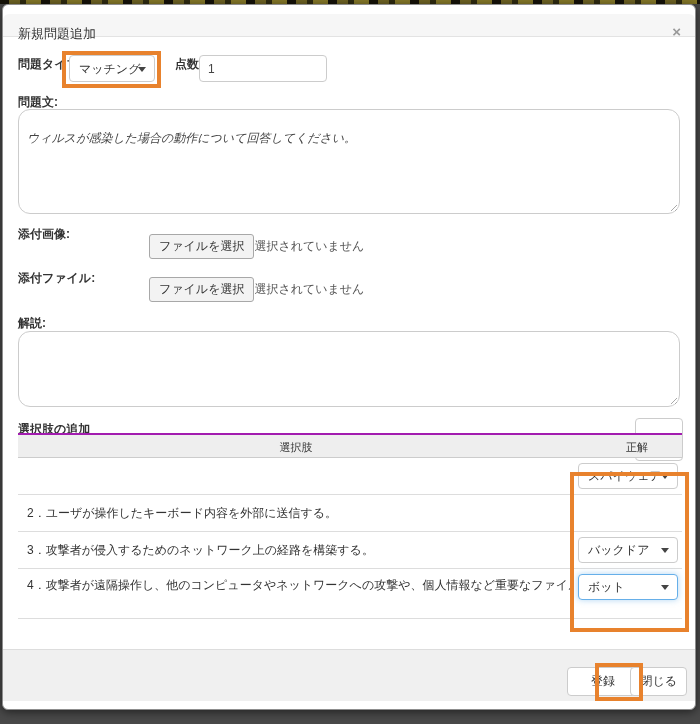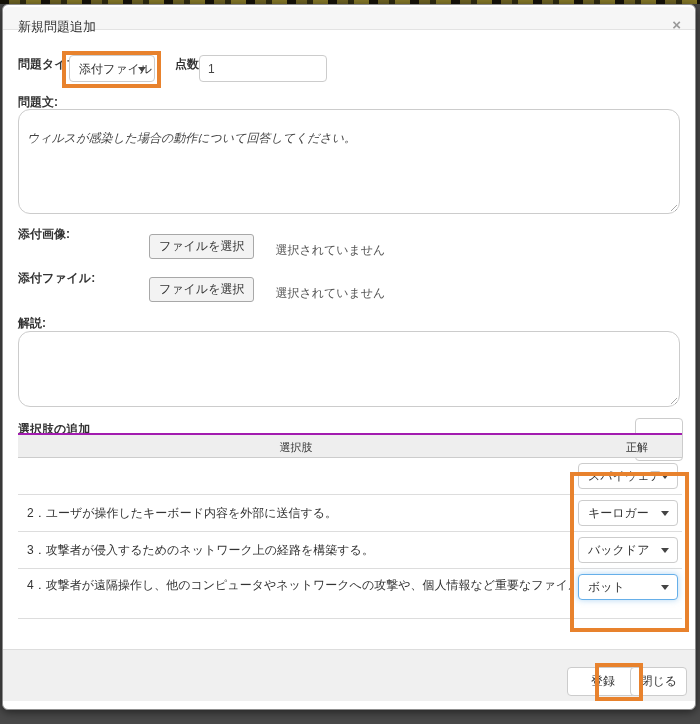--- a/index.html
+++ b/index.html
@@ -13,38 +13,38 @@
   .backdrop-top {
     position:absolute; top:0; left:0; width:700px; height:4px;
     background: repeating-linear-gradient(90deg,#151208 0 9px,#6e6324 9px 20px,#2e2a10 20px 26px,#857829 26px 41px);
   }
   .modal {
     position:absolute; left:2px; top:4px; width:694px; height:706px;
     background:#fff; border:1px solid #8e8e8e; border-radius:6px;
     box-shadow:0 2px 10px rgba(0,0,0,.55);
   }
   .modal-header {
-    position:absolute; top:2px; left:0; right:0; height:23px;
+    position:absolute; top:9px; left:0; right:0; height:23px;
     background:#f6f6f6; border-bottom:1px solid #e3e3e3; border-radius:6px 6px 0 0;
   }
   .modal-title { position:absolute; left:15px; top:0; line-height:40px; font-size:13px; color:#333; }
   .close-x { position:absolute; right:14px; top:10px; font-size:15px; line-height:15px; color:#9a9a9a; font-weight:bold; cursor:pointer; }
   .lbl { position:absolute; font-size:12px; font-weight:bold; color:#333; line-height:15px; white-space:nowrap; }
   .select { position:absolute; background:#fff; border:1px solid #ccc; border-radius:4px; font-size:12px; color:#333; cursor:pointer; }
   .select .txt { position:absolute; left:9px; top:50%; transform:translateY(-50%); white-space:nowrap; }
   .caret {
     position:absolute; right:8px; top:50%; margin-top:-2px; width:0; height:0;
     border-left:4px solid transparent; border-right:4px solid transparent; border-top:5px solid #444;
   }
   .select.focused { border-color:#66afe9; box-shadow:0 0 6px rgba(102,175,233,.5); }
   .input { position:absolute; border:1px solid #ccc; border-radius:4px; font-size:12px; color:#444; padding:0 8px; font-family:inherit; outline:none; }
   textarea.ta { position:absolute; border:1px solid #ccc; border-radius:12px; font-size:12px; color:#444; padding:20px 8px; resize:none; font-family:inherit; overflow:hidden; outline:none;font-style:italic; }
   .ta-q { color:#999; }
   .grip { position:absolute; width:9px; height:9px; background:repeating-linear-gradient(135deg,#fff 0 2px,#aaa 2px 3px); clip-path:polygon(100% 0,0 100%,100% 100%); }
-  .file-row { position:absolute; left:131px; display:flex; align-items:flex-end; gap:21px;padding-left:15px; }
+  .file-row { position:absolute; left:131px; display:flex; align-items:center; gap:0;padding-left:15px; }
   .file-btn { font-size:12px; color:#333; background:#f3f3f3; border:1px solid #a8a8a8; border-radius:3px; padding:3px 9px; cursor:pointer; white-space:nowrap; }
   .file-status { font-size:12px; color:#555; white-space:nowrap; }
   .btn { position:absolute; font-size:12px; color:#333; background:#fff; border:1px solid #ccc; border-radius:4px; text-align:center; cursor:pointer; white-space:nowrap; }
   .btn-edit { right:12px; top:413px; padding:12px 11px; }
   .table { position:absolute; left:15px; top:428px; width:664px; border-top:2px solid #a21caf; font-size:12px; color:#333; }
   .thead { position:relative; height:23px; background:#eee; border-bottom:1px solid #ccc; font-size:11px; }
   .th { position:absolute; top:5px; transform:translateX(-50%); white-space:nowrap; }
   .trow { position:relative; border-bottom:1px solid #ddd; }
   .row-text { position:absolute; left:9px; top:50%; transform:translateY(-50%); width:545px; white-space:nowrap; overflow:hidden; }
   .row-text.top { top:8px; transform:none; }
@@ -65,21 +65,21 @@
 
 <div class="modal">
 
   <div class="modal-header">
     <div class="modal-title">新規問題追加</div>
     <div class="close-x">×</div>
   </div>
 
   <div class="lbl" style="left:15px; top:52px;">問題タイプ:</div>
   <div class="select" style="left:66px; top:50px; width:86px; height:27px;">
-    <span class="txt">添付ファイル</span>
+    <span class="txt">マッチング</span>
     <span class="caret"></span>
   </div>
   <div class="lbl" style="left:172px; top:52px;">点数:</div>
   <input class="input" style="left: 196px; top: 50px; width: 128px; height: 27px;" value="1">
 
   <div class="lbl" style="left:15px; top:90px;">問題文:</div>
   <textarea class="ta ta-q" style="left: 15px; top: 104px; width: 662px; height: 105px;">ウィルスが感染した場合の動作について回答してください。</textarea>
   <span class="grip" style="left:665px; top:197px;"></span>
 
   <div class="lbl" style="left:15px; top:222px;">添付画像:</div>
@@ -107,24 +107,20 @@
       <span class="th" style="left:619px;">正解</span>
     </div>
     <div class="trow" style="height:37px;">
       <div class="select row-sel">
         <span class="txt">スパイウェア</span>
         <span class="caret"></span>
       </div>
     </div>
     <div class="trow" style="height:37px;">
       <span class="row-text">2．ユーザが操作したキーボード内容を外部に送信する。</span>
-      <div class="select row-sel">
-        <span class="txt">キーロガー</span>
-        <span class="caret"></span>
-      </div>
     </div>
     <div class="trow" style="height:37px;">
       <span class="row-text">3．攻撃者が侵入するためのネットワーク上の経路を構築する。</span>
       <div class="select row-sel">
         <span class="txt">バックドア</span>
         <span class="caret"></span>
       </div>
     </div>
     <div class="trow" style="height:50px;">
       <span class="row-text top">4．攻撃者が遠隔操作し、他のコンピュータやネットワークへの攻撃や、個人情報など重要なファイルなどの搾取を行う</span>

